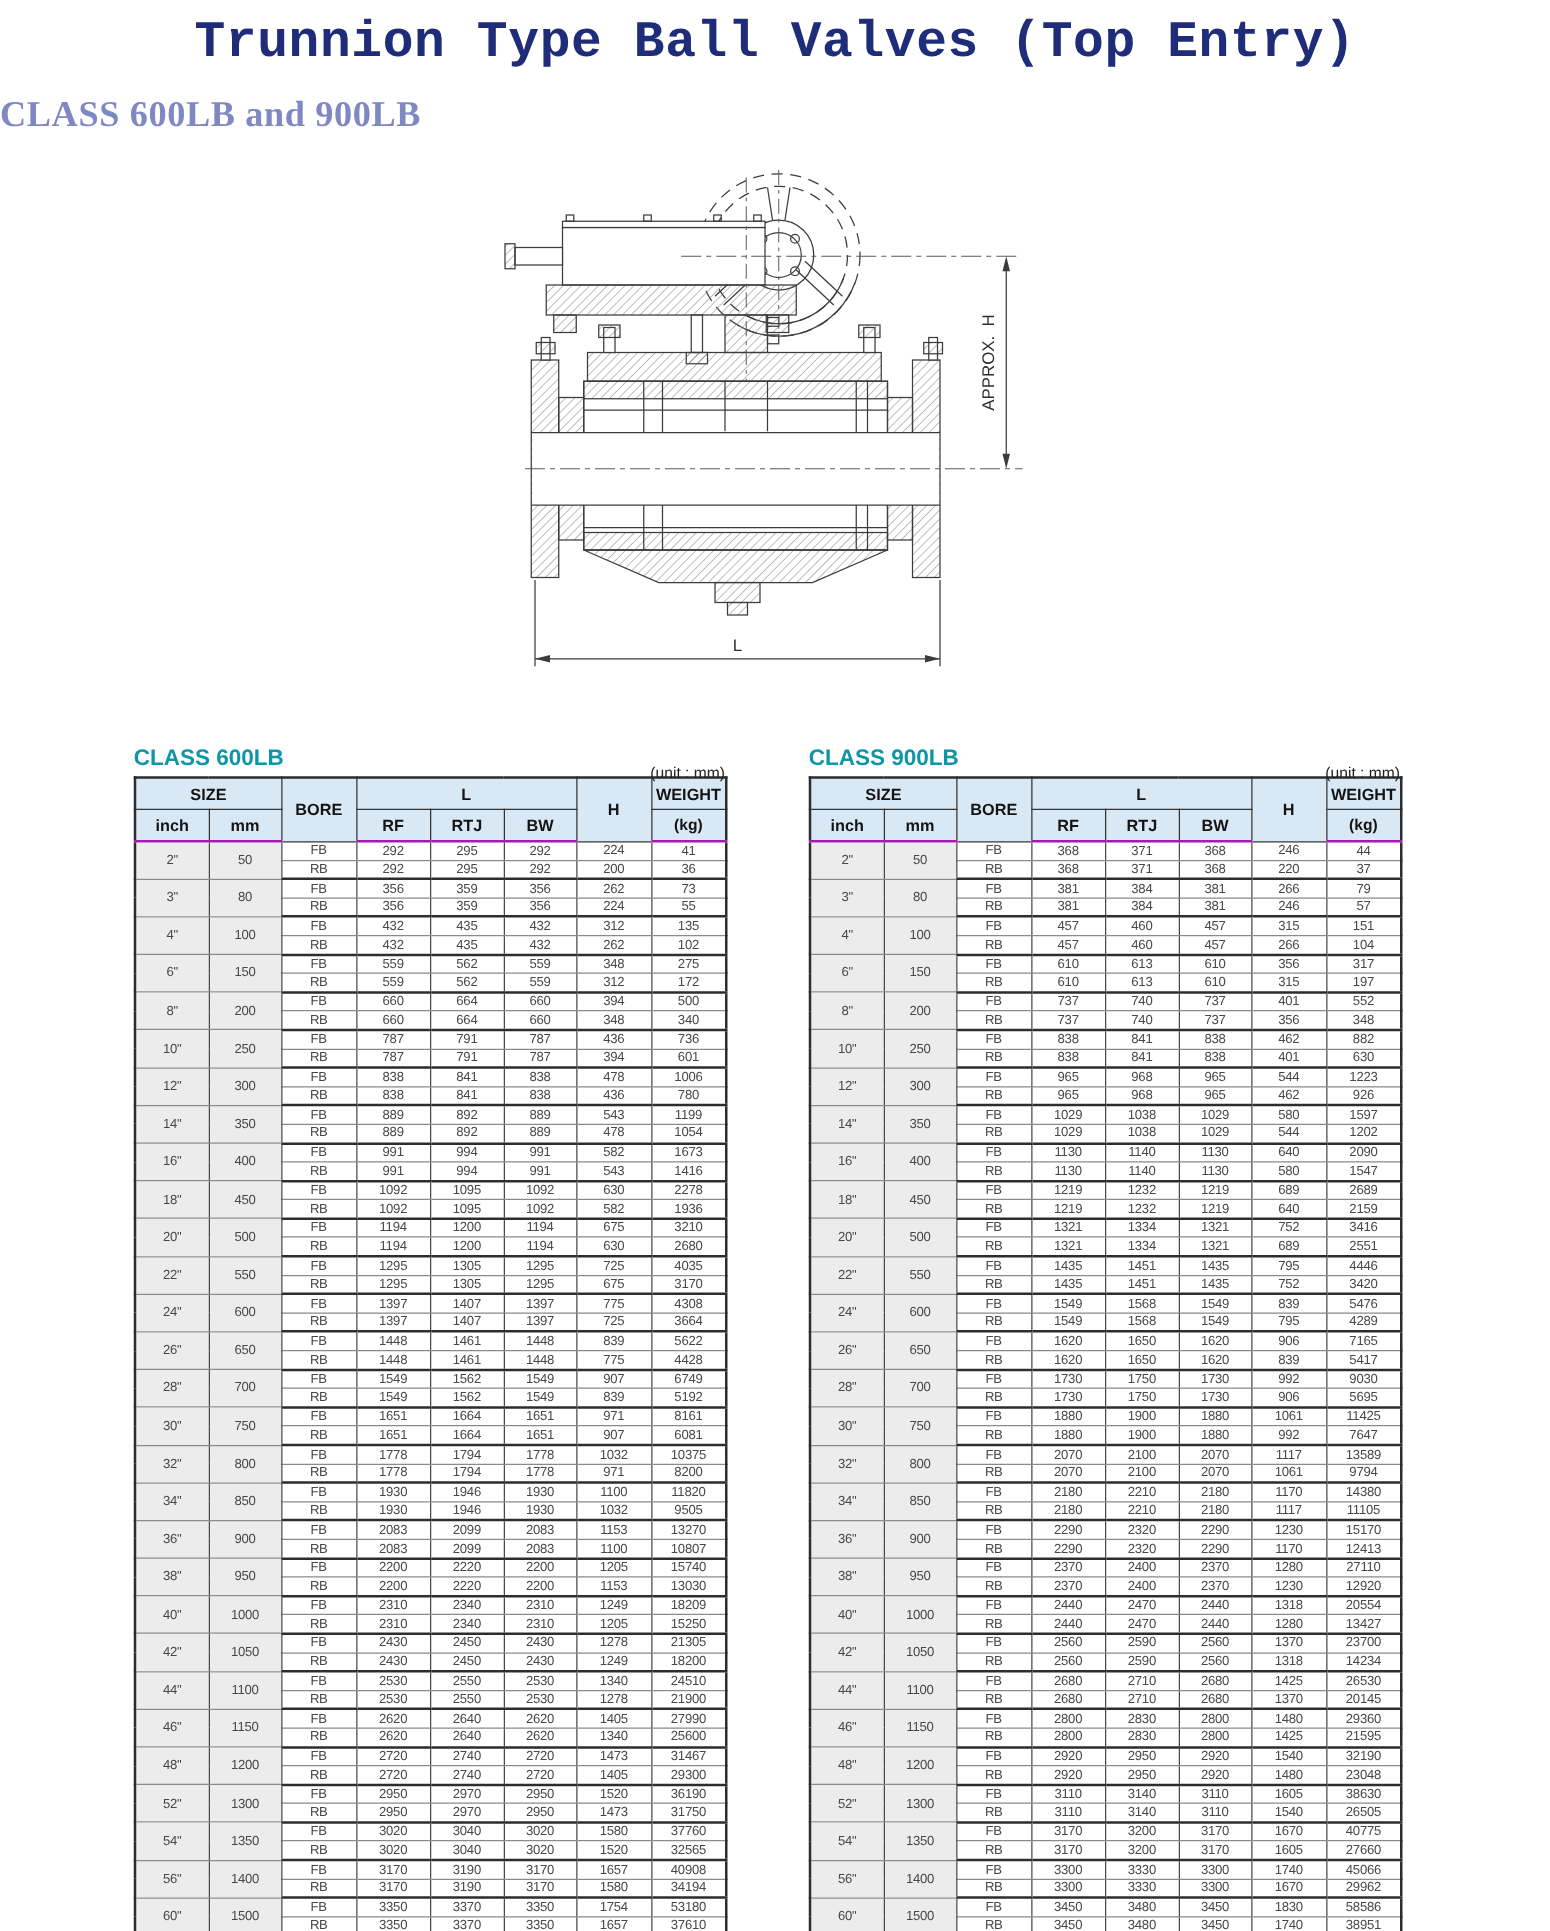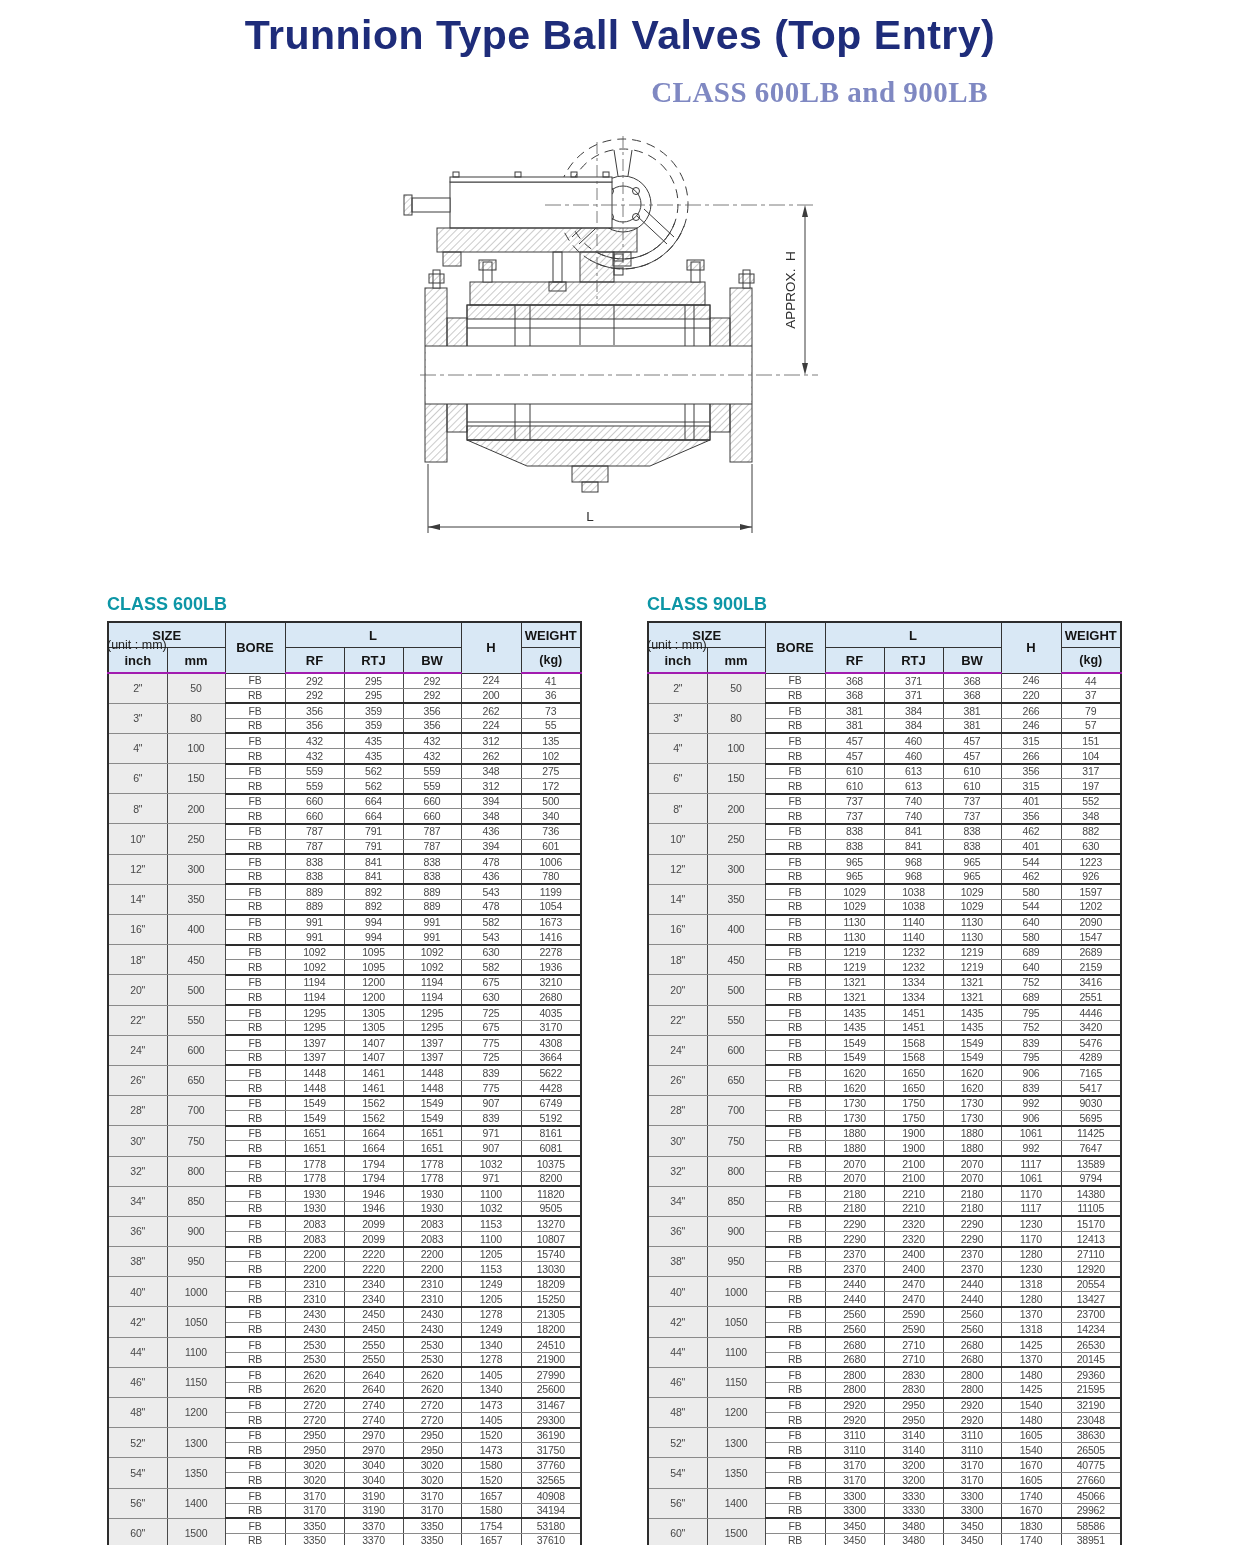--- a/index.html
+++ b/index.html
@@ -2,34 +2,34 @@
 <html><head>
 <meta charset="utf-8">
 <style>
   html,body{margin:0;padding:0;}
   body{
     width:1240px;height:1545px;position:relative;background:#ffffff;
     font-family:"Liberation Sans",sans-serif;overflow:hidden;
   }
   .page-title{
     position:absolute;top:12px;left:0;width:1240px;text-align:center;
-    font-family:Liberation Sans, sans-serif;font-weight:bold;font-size:41px;
+    font-family:Liberation Mono, monospace;font-weight:bold;font-size:41px;
     color:#1e2c7a;letter-spacing:0.5px;
   }
   .page-subtitle{
-    position:absolute;top:76px;left:0;width:988px;text-align:right;
+    position:absolute;top:76px;left:0;width:988px;text-align:left;
     font-family:"Liberation Serif",serif;font-weight:bold;font-size:29px;
     color:#7f88c2;letter-spacing:0.5px;
   }
   .drawing{position:absolute;left:395px;top:128px;}
 
   .tablewrap{position:absolute;top:594px;width:473px;}
   .tw-left{left:107px;}
   .tw-right{left:647px;}
-  .t-head{display:flex;justify-content:space-between;align-items:flex-start;height:24px;margin-bottom:3px;flex-direction:column;}
+  .t-head{display:flex;justify-content:space-between;align-items:center;height:24px;margin-bottom:3px;}
   .class-title{font-weight:bold;font-size:18px;color:#0d96a6;letter-spacing:0px;}
   .unit-label{font-size:12.5px;color:#222;margin-top:23px;}
   table.spec{border-collapse:collapse;table-layout:fixed;width:473px;border:2px solid #2d2d2d;}
   table.spec th{
     background:#d9e8f5;border:1px solid #333;color:#141414;
     font-size:13px;font-weight:bold;padding:0;height:24px;text-align:center;
   }
   table.spec thead tr:last-child th{border-bottom:2px solid #a21caf;}
   table.spec th.kgcell{font-size:12.5px;}
   table.spec td{

